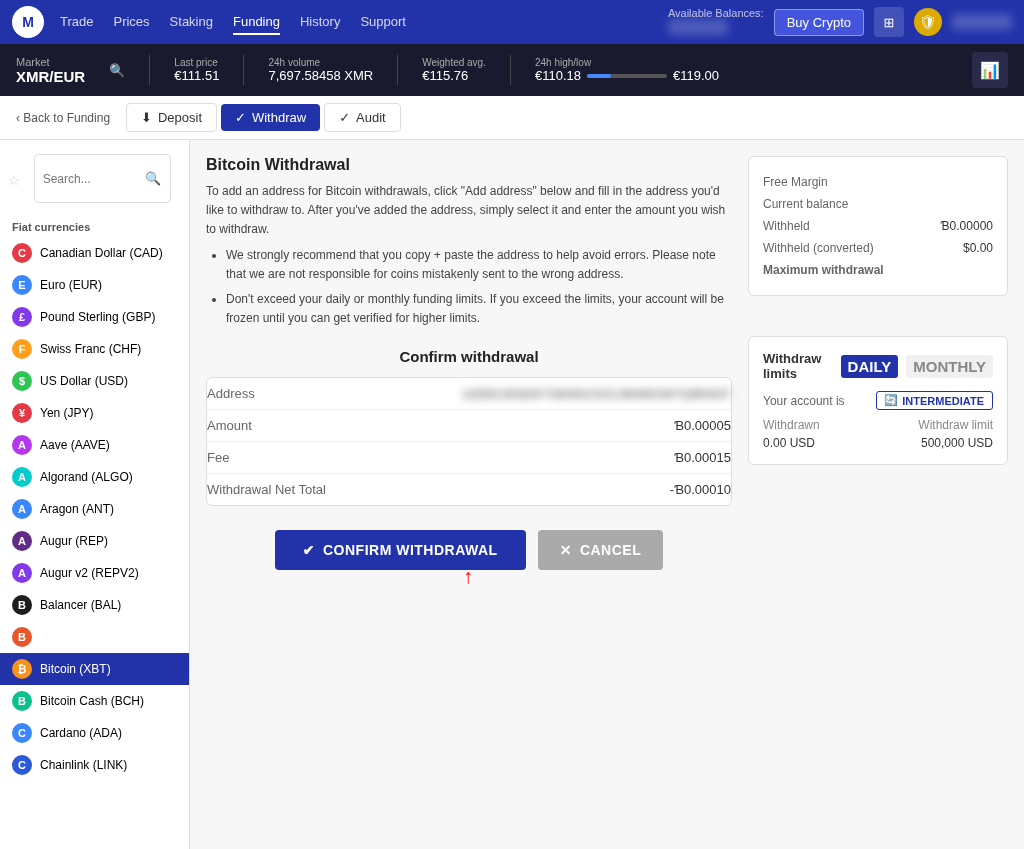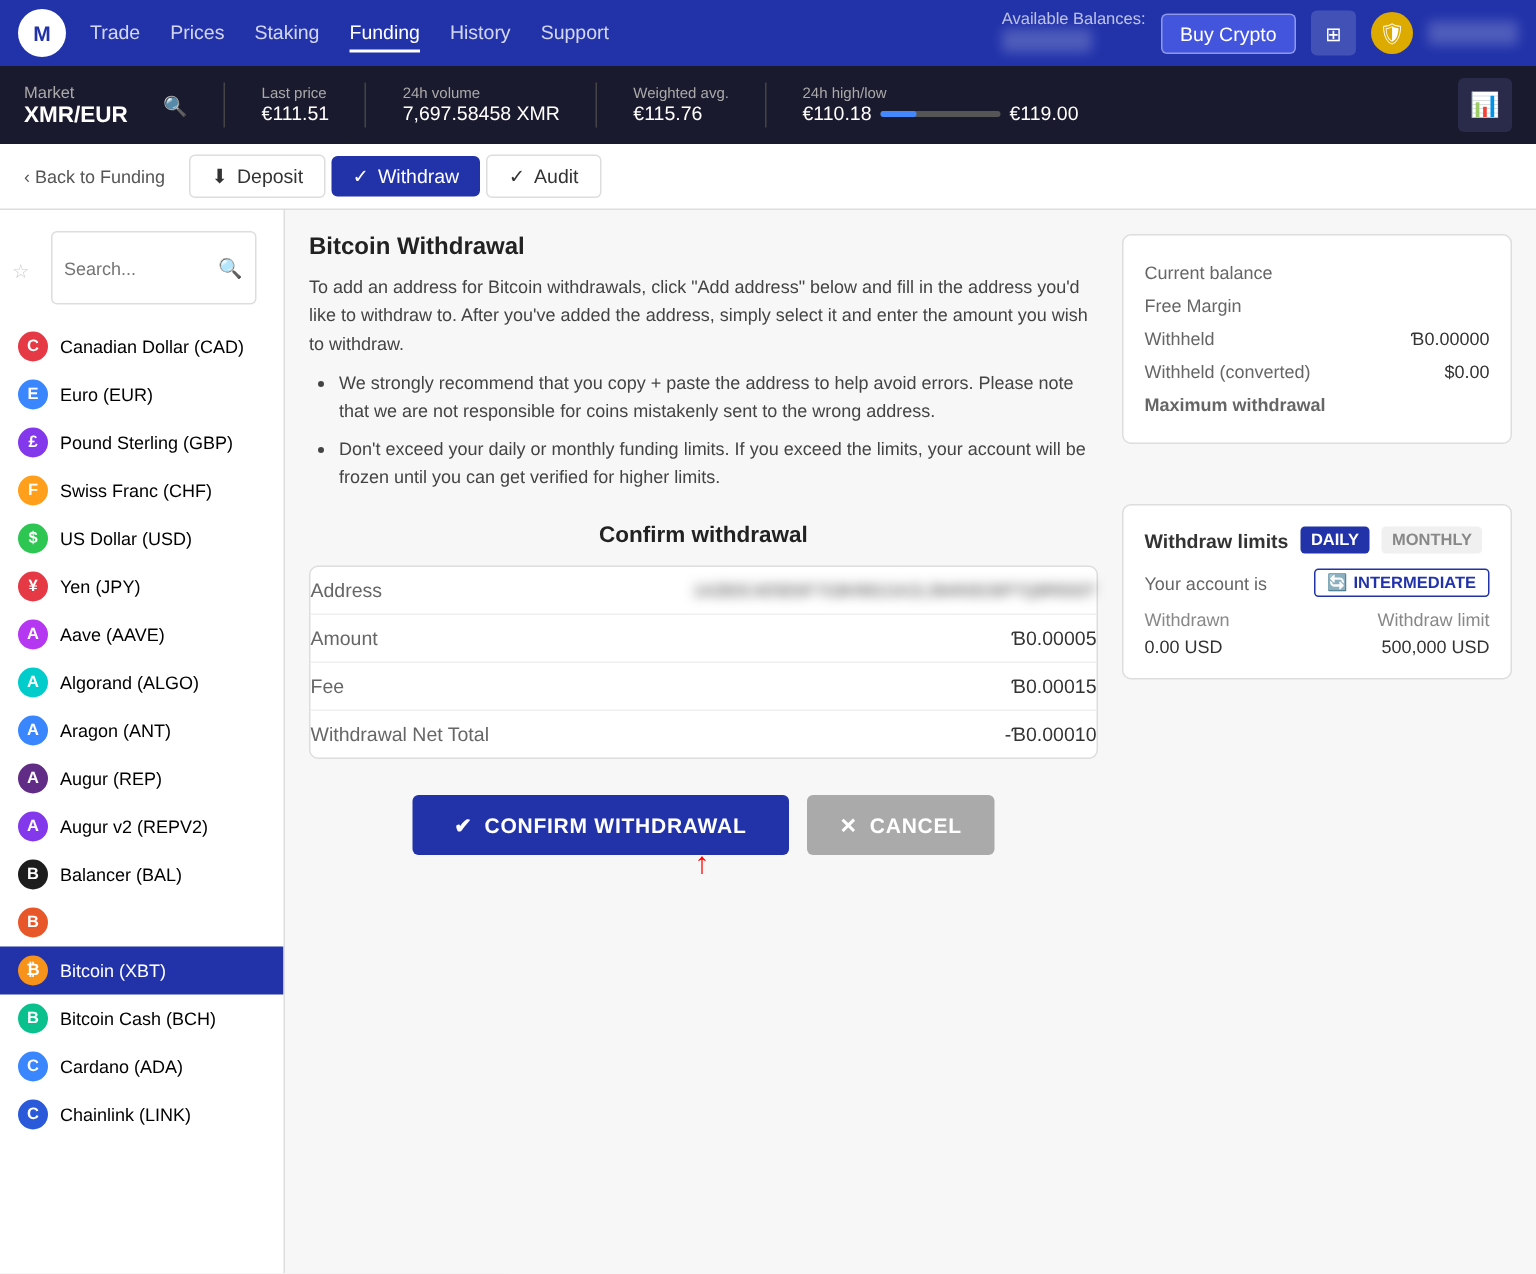--- a/index.html
+++ b/index.html
@@ -132,21 +132,21 @@
     .balance-row label { color: #666; }
     .balance-row .val { color: #333; font-weight: 500; }
 
     
     .limits-card {
       background: white; border: 1px solid #ddd; border-radius: 6px; padding: 14px; margin-top: 40px;
     }
     .limits-header { display: flex; align-items: center; gap: 8px; margin-bottom: 10px; }
     .limits-title { font-size: 13px; font-weight: bold; color: #333; }
     .tab-btn {
-      padding: 3px 7px; border-radius: 3px; font-size: 11px; cursor: pointer;
+      padding: 3px 7px; border-radius: 3px; font-size: 15px; cursor: pointer;
       border: none; font-weight: bold;
     }
     .tab-btn.active { background: #2233aa; color: white; }
     .tab-btn.inactive { background: #f0f0f0; color: #888; }
     .account-row { display: flex; justify-content: space-between; align-items: center; margin-bottom: 8px; }
     .account-label { font-size: 12px; color: #666; }
     .account-badge {
       border: 1px solid #2233aa; color: #2233aa; border-radius: 3px;
       padding: 2px 8px; font-size: 11px; font-weight: bold;
       display: flex; align-items: center; gap: 4px;
@@ -272,20 +272,21 @@
 <div class="main-layout">
 
   <div class="sidebar">
     <div style="display:flex; align-items:center; padding: 0 8px 4px;">
       <span class="sidebar-star">☆</span>
       <div class="sidebar-search">
         <input type="text" placeholder="Search..." style="">
         <span>🔍</span>
       </div>
     </div>
+    <div class="sidebar-section">Fiat currencies</div>
     <div class="sidebar-item">
       <div class="coin-icon" style="background:#e63946;color:white;">C</div>
       <span class="sidebar-item-label">Canadian Dollar (CAD)</span>
     </div>
     <div class="sidebar-item">
       <div class="coin-icon" style="background:#3a86ff;color:white;">E</div>
       <span class="sidebar-item-label">Euro (EUR)</span>
     </div>
     <div class="sidebar-item">
       <div class="coin-icon" style="background:#8338ec;color:white;">£</div>
@@ -391,25 +392,25 @@
               <span>CANCEL</span>
             </button>
             <div class="arrow-indicator">↑</div>
           </div>
         </div>
       </div>
 
       <div class="content-side">
         <div class="balance-card">
           <div class="balance-row">
+            <label>Free Margin</label>
+            <span class="blurred" style="width:70px;height:14px;"></span>
+          </div>
+          <div class="balance-row">
             <label>Current balance</label>
-            <span class="blurred" style="width:70px;height:14px;"></span>
-          </div>
-          <div class="balance-row">
-            <label>Free Margin</label>
             <span class="blurred" style="width:70px;height:14px;"></span>
           </div>
           <div class="balance-row">
             <label>Withheld</label>
             <span class="val">Ɓ0.00000</span>
           </div>
           <div class="balance-row">
             <label>Withheld (converted)</label>
             <span class="val">$0.00</span>
           </div>

